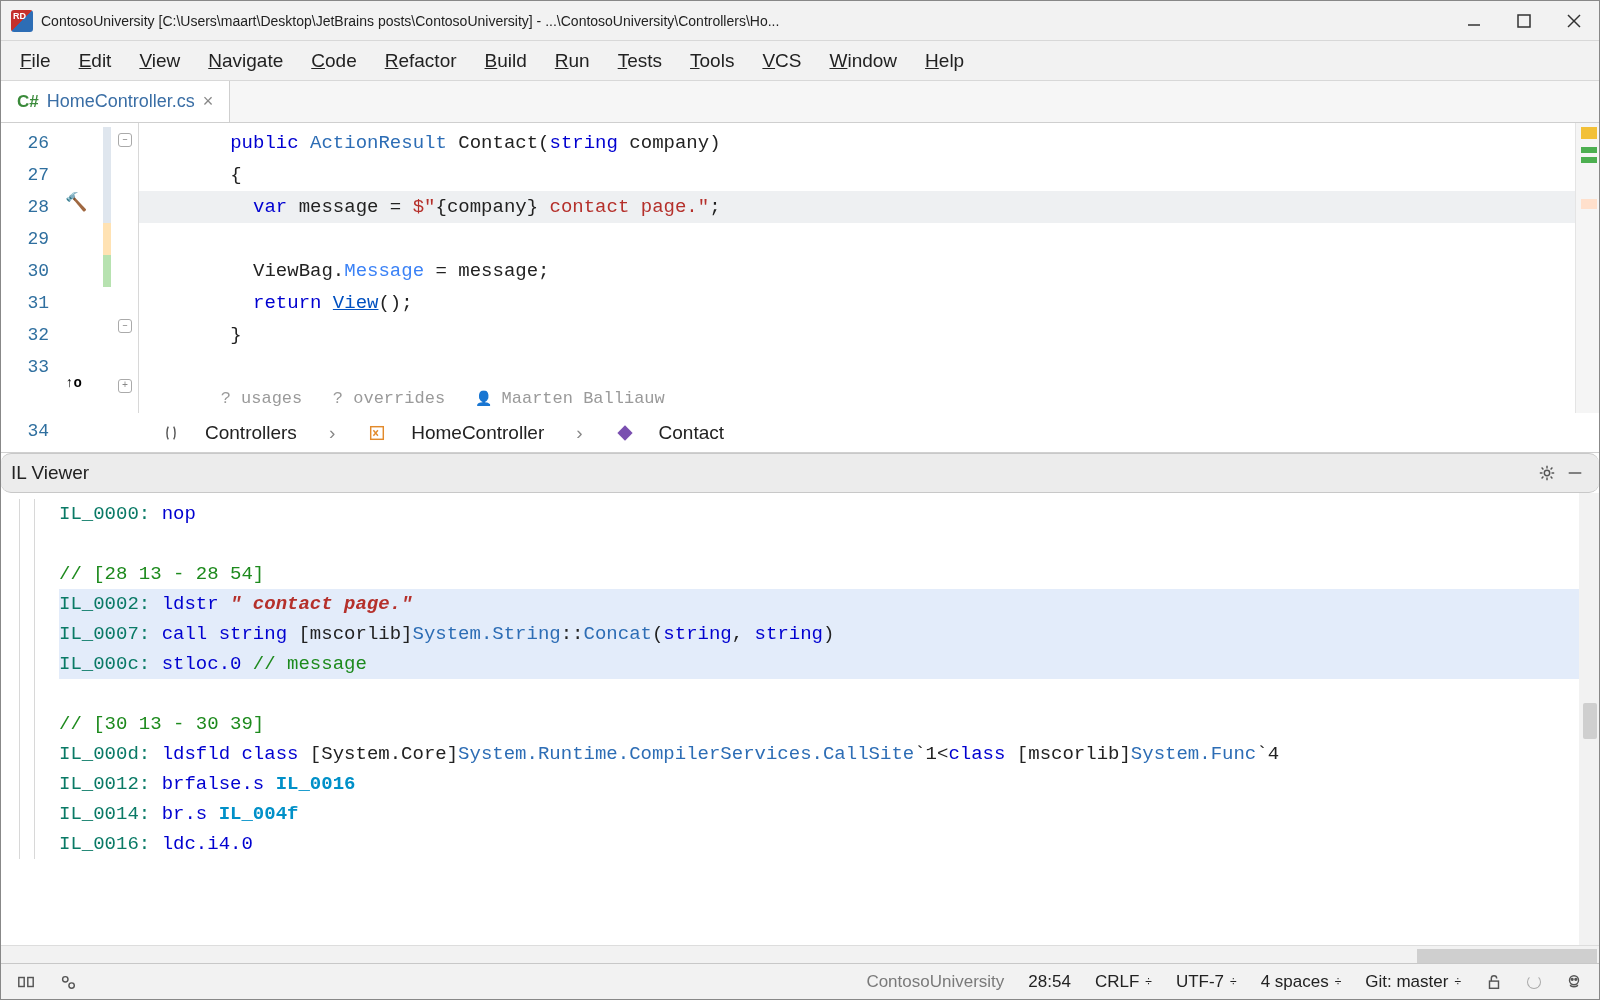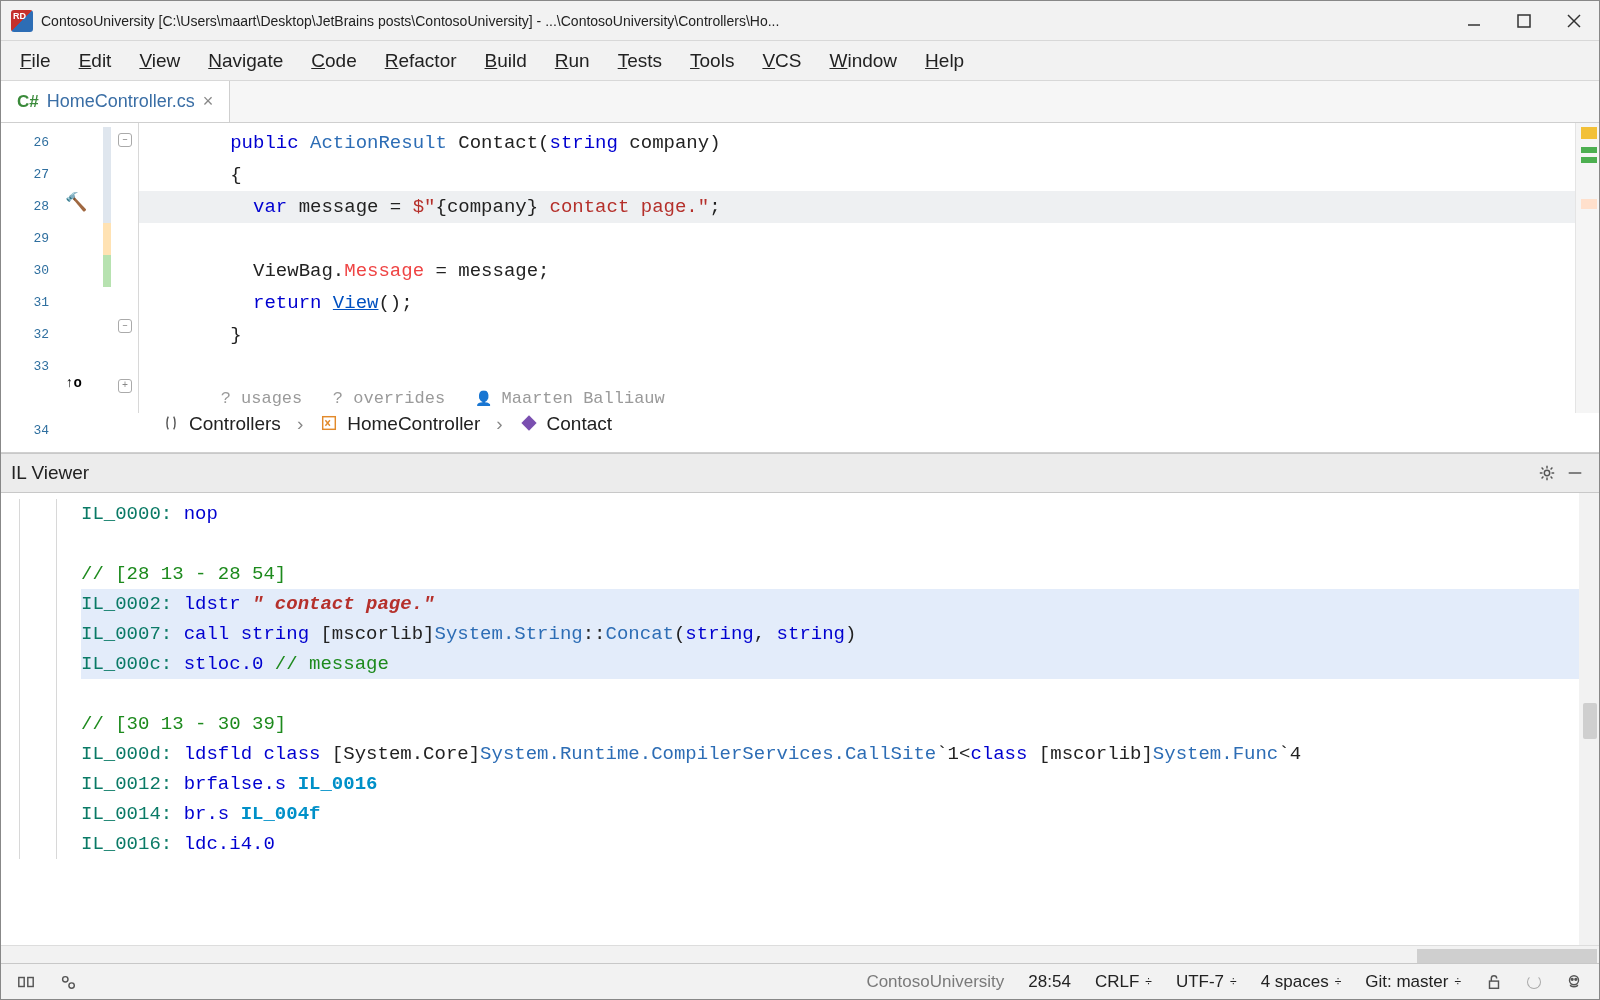--- a/index.html
+++ b/index.html
@@ -21,61 +21,61 @@
   .menubar .menuitem .mn { text-decoration: underline; }
 
   
   .tabstrip { display: flex; align-items: stretch; height: 42px; background: #f6f6f6; border-bottom: 1px solid #cfcfcf; }
   .tab { display: flex; align-items: center; gap: 8px; padding: 0 16px; background: #fff; border-right: 1px solid #cfcfcf; font-size: 18px; color: #3a6ea5; }
   .tab .lang { color: #3a8a3a; font-weight: 600; font-size: 17px; }
   .tab .close { color: #888; font-size: 18px; }
 
   
   .editor { display: flex; flex: 0 0 auto; height: 290px; background: #fff; position: relative; font-family: "Consolas","Courier New",monospace; }
-  .gutter { width: 58px; text-align: right; padding: 4px 10px 0 0; color: #2f6f9f; font-size: 13px; line-height: 32px; user-select: none; background:#fff;}
+  .gutter { width: 58px; text-align: right; padding: 4px 10px 0 0; color: #2f6f9f; font-size: 18px; line-height: 32px; user-select: none; background:#fff;}
   .iconcol { width: 44px; position:relative;}
   .iconcol .hammer { position:absolute; top:68px; left:6px; font-size:18px; color:#333;}
   .iconcol .arrow { position:absolute; top:252px; left:6px; font-size:14px; color:#000; font-weight:bold;}
   .changecol { width: 12px; position:relative; }
   .changecol .band { position:absolute; left:0; width:8px; }
   .band.b1{ top:4px; height:32px; background:#dfe6ee;}
   .band.b2{ top:36px; height:32px; background:#dfe6ee;}
   .band.b3{ top:68px; height:32px; background:#dfe6ee;}
   .band.b4{ top:100px; height:32px; background:#ffe2b3;}
   .band.b5{ top:132px; height:32px; background:#b7e2b0;}
   .foldcol { width: 24px; border-right:1px solid #d8d8d8; position:relative;}
   .foldmark { position:absolute; left:3px; width:14px; height:14px; border:1px solid #aaa; border-radius:3px; background:#fff; font-size:10px; text-align:center; line-height:12px; color:#888;}
   .fm1{ top:10px;} .fm2{ top:196px;} .fm3{ top:256px;}
   .codearea { flex:1; padding: 4px 0 0 0; font-size:19px; line-height:32px; white-space:pre; overflow:hidden;}
   .codearea .hl { background:#eef0f2; display:block; width:100%;}
-  .kw { color:#0000d0; } .ty{ color:#2d6db5;} .prop{ color:#ef4444;} .str{ color:#b5302b;} .meth{ color:#0050c0; text-decoration:underline;}
+  .kw { color:#0000d0; } .ty{ color:#2d6db5;} .prop{ color:#3b82f6;} .str{ color:#b5302b;} .meth{ color:#0050c0; text-decoration:underline;}
   .hints { color:#9a9a9a; font-size:17px; }
   .hints .person::before{content:"👤 "; font-size:14px;}
 
   
   .errstripe { width:24px; background:#f5f5f5; border-left:1px solid #e4e4e4; position:relative;}
   .errstripe .warn{ position:absolute; right:2px; top:4px; width:16px; height:12px; background:#f2c037;}
   .errstripe .ok1{ position:absolute; right:2px; top:24px; width:16px; height:6px; background:#4caf50;}
   .errstripe .ok2{ position:absolute; right:2px; top:34px; width:16px; height:6px; background:#4caf50;}
   .errstripe .soft{ position:absolute; right:2px; top:76px; width:16px; height:10px; background:#ffe0cc;}
 
   
-  .breadcrumb { display:flex; height:40px; padding:0 12px 0 160px; background:#fff; font-size:19px; border-bottom:1px solid #d0d0d0; gap:8px;}
+  .breadcrumb { display:flex; align-items:center; height:40px; padding:0 12px 0 160px; background:#fff; font-size:19px; border-bottom:1px solid #d0d0d0; gap:24px;}
   .breadcrumb .ic { width:20px; height:20px; display:inline-flex; align-items:center; justify-content:center;}
   .breadcrumb .sep{ color:#888; padding:0 8px;}
 
   
-  .toolhdr { display:flex; align-items:center; height:40px; background:#ececec; border-top:1px solid #c8c8c8; border-bottom:1px solid #c8c8c8; padding:0 10px; font-size:19px;}
+  .toolhdr { display:flex; align-items:center; height:40px; background:#ececec; border-top:1px solid #c8c8c8; border-bottom:1px solid #c8c8c8; padding:0 10px; font-size:19px;border-radius:10px;}
   .toolhdr .spacer{flex:1;}
   .toolhdr .tb { width:28px; height:28px; display:flex; align-items:center; justify-content:center; color:#777;}
 
   
   .ilview { flex:1; overflow:hidden; background:#fff; font-family:"Consolas","Courier New",monospace; font-size:19px; line-height:30px; padding:6px 0 0 10px; position:relative;}
   .ilview .fold { border-left:1px solid #d8d8d8; margin-left:8px; padding-left:10px; border-right: none;}
-  .ilview .inner { border-left:1px solid #d8d8d8; margin-left:26px; padding-left:24px;}
+  .ilview .inner { border-left:1px solid #d8d8d8; margin-left:4px; padding-left:24px;}
   .ilview .hlblock { background:#e3ecfa; }
   .lbl { color:#0a7a66; } .op{ color:#0000d0;} .ilstr{ color:#b5302b; font-weight:bold; font-style:italic;} .ilcm{ color:#1d8a1d;} .tyref{ color:#2d6db5;} .jump{ color:#0090c8; font-weight:bold;}
   .il-scrollbar { position:absolute; right:0; top:0; bottom:0; width:20px; background:#f2f2f2;}
   .il-thumb{ position:absolute; right:2px; top:210px; width:14px; height:36px; background:#cfcfcf; border-radius:2px;}
   .il-thumb2{ position:absolute; right:2px; bottom:0; width:180px; height:14px; background:#cfcfcf;}
   .il-hscroll{ height:18px; background:#f2f2f2; border-top:1px solid #ddd; position:relative;}
 
   
   .statusbar { display:flex; align-items:center; height:36px; background:#f2f2f2; border-top:1px solid #c8c8c8; padding:0 8px; font-size:17px; gap:8px;}
   .statusbar .si { display:flex; align-items:center; gap:6px; padding:0 8px;}

